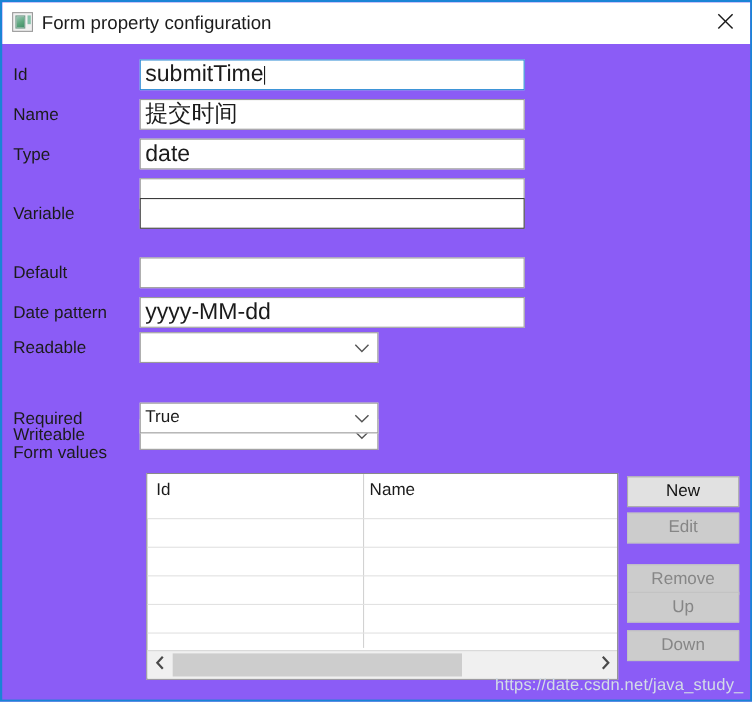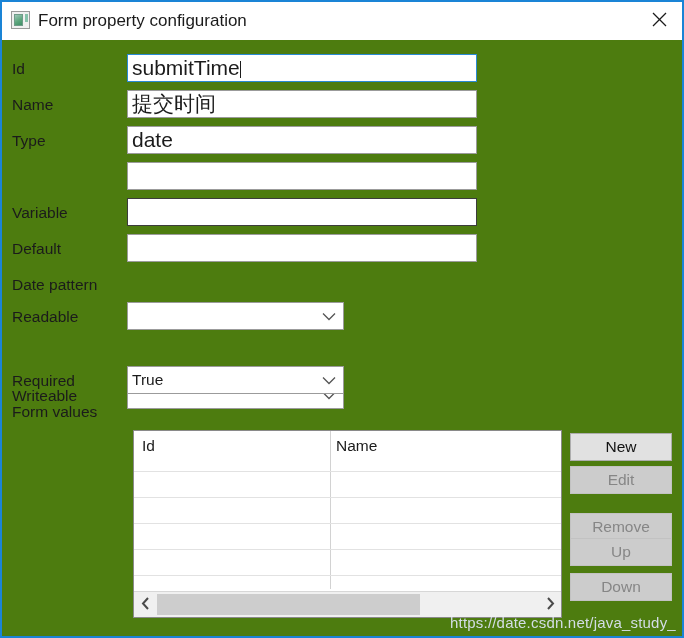--- a/index.html
+++ b/index.html
@@ -8,21 +8,21 @@
     background: #ffffff;
   }
   body {
     font-family: "Liberation Sans", "DejaVu Sans", sans-serif;
   }
   #window {
     position: relative;
     width: 684px;
     height: 638px;
     box-sizing: border-box;
-    background: #4d7c0f;
+    background: #8b5cf6;
     border: 2px solid #1a84d6;
     overflow: hidden;
   }
 
   
   #titlebar {
     position: absolute;
     left: 0; top: 0;
     width: 680px;
     height: 38px;
@@ -283,30 +283,31 @@
         <div class="flabel">Name</div>
         <div class="ftext"><span>提交时间</span></div>
       </div>
       <div class="frow" style="top: 124px;">
         <div class="flabel">Type</div>
         <div class="ftext"><span>date</span></div>
       </div>
       <div class="frow" style="top: 160px;">
         <div class="ftext"><span></span></div>
       </div>
-      <div class="frow" style="top: 196px;">
+      <div class="frow" style="top: 178px;">
         <div class="flabel">Variable</div>
         <div class="ftext strong"><span></span></div>
       </div>
       <div class="frow" style="top: 232px;">
         <div class="flabel">Default</div>
         <div class="ftext"><span></span></div>
       </div>
       <div class="frow" style="top: 268px;">
         <div class="flabel">Date pattern</div>
+        <div class="ftext"><span>yyyy-MM-dd</span></div>
       </div>
       <div class="frow" style="top: 300px;">
         <div class="flabel">Readable</div>
         <div class="fselect"><span></span><span class="sel-arrow">
             <svg width="14" height="9" viewBox="0 0 14 9">
               <polyline points="1,1.5 7,7.5 13,1.5" fill="none" stroke="#555" stroke-width="1.3"></polyline>
             </svg>
           </span></div>
       </div>
       <div class="frow" style="top: 332px; margin-top: 47px;">

